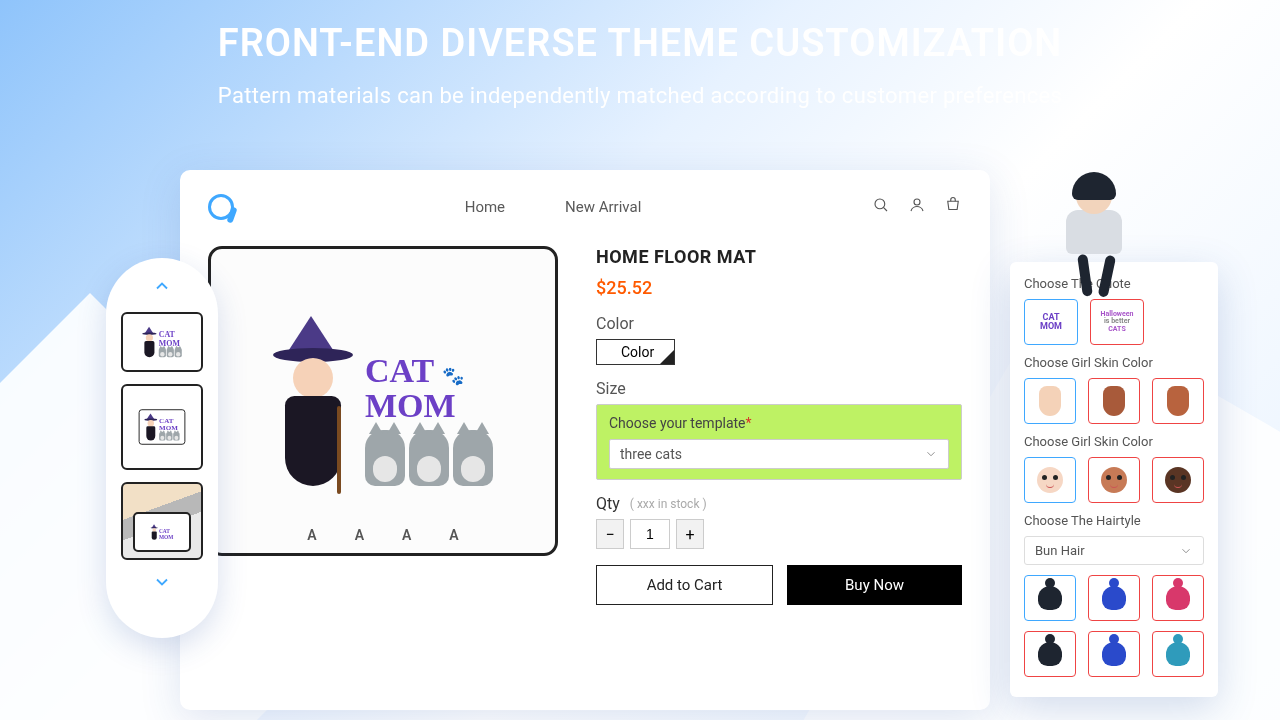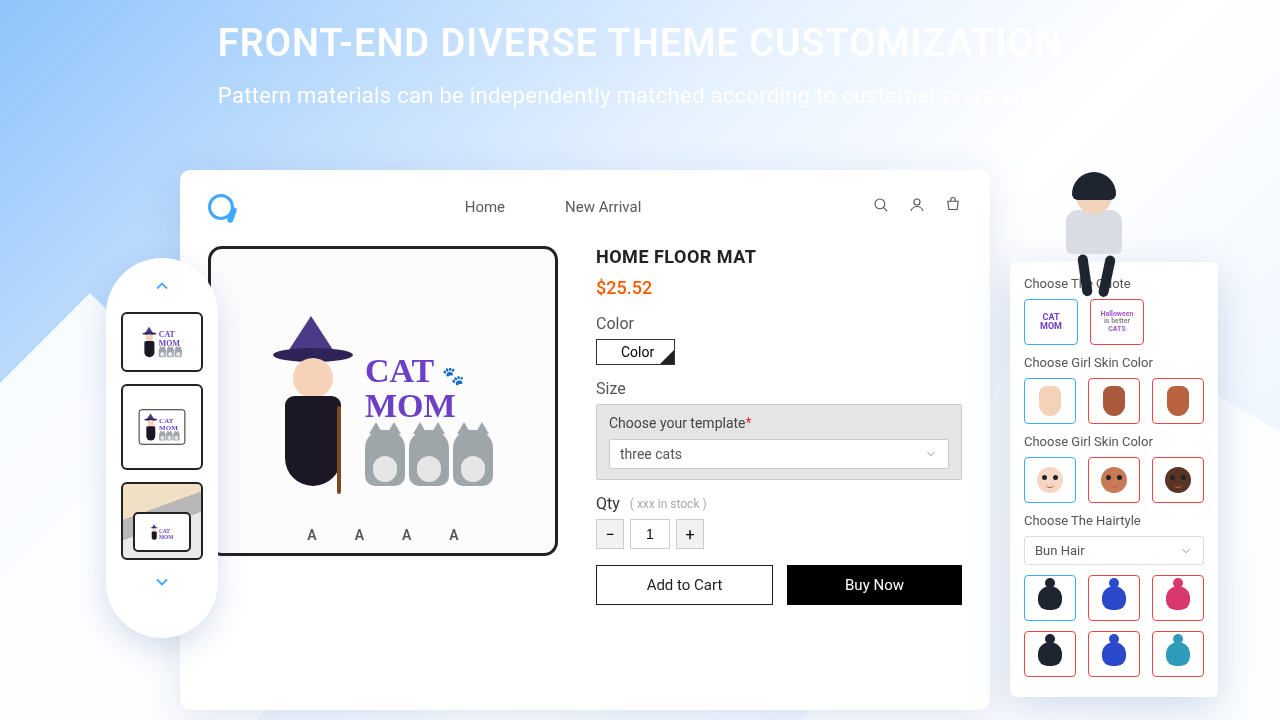--- a/index.html
+++ b/index.html
@@ -77,21 +77,21 @@
   .details { flex: 1; }
   .ptitle { font-size: 18px; font-weight: 700; letter-spacing:.5px; color:#222; }
   .price { color:#ff5a00; font-size:18px; margin:10px 0 16px; font-weight:500;}
   .field-label { font-size:16px; color:#555; margin-bottom:6px; }
   .swatch-box { display:inline-block; border:1px solid #333; padding:4px 20px 4px 24px; font-size:14px; position:relative; margin-bottom:14px;}
   .swatch-box .corner{position:absolute;right:0;bottom:0;width:0;height:0;border-left:14px solid transparent;border-bottom:14px solid #222;}
   .swatch-box.sel{border:1.5px solid #333;}
   .size-row{display:flex;gap:20px;margin-bottom:14px;}
   .size-opt{border:1px solid #333;padding:6px 18px;font-size:14px;position:relative;cursor:pointer;}
   .size-opt.sel .corner2{position:absolute;right:0;bottom:0;width:0;height:0;border-left:14px solid transparent;border-bottom:14px solid #222;}
-  .tmpl-box{border:1px solid #ccc;background:#e5e5e5;padding:10px 12px;border-radius:2px;}
+  .tmpl-box{border:1px solid #ccc;background:#bef264;padding:10px 12px;border-radius:2px;}
   .tmpl-label{font-size:14px;color:#444;margin-bottom:8px;}
   .tmpl-label .req{color:#d8322a;}
   .tmpl-select{display:flex;justify-content:space-between;align-items:center;border:1px solid #ccc;background:#fff;padding:6px 10px;font-size:14px;color:#555;border-radius:2px;cursor:pointer;}
   .qty-row{margin-top:14px;display:flex;align-items:center;gap:6px;}
   .qty-label{font-size:16px;color:#333;margin-right:4px;}
   .stock{font-size:12px;color:#aaa;}
   .qty-btn{width:28px;height:30px;border:1px solid #ccc;background:#f2f2f2;font-size:16px;cursor:pointer;display:flex;align-items:center;justify-content:center;}
   .qty-val{width:40px;height:30px;border:1px solid #ccc;text-align:center;font-size:14px;}
   .cta-row{display:flex;gap:14px;margin-top:16px;}
   .btn{flex:1;height:40px;display:flex;align-items:center;justify-content:center;font-size:15px;cursor:pointer;}

